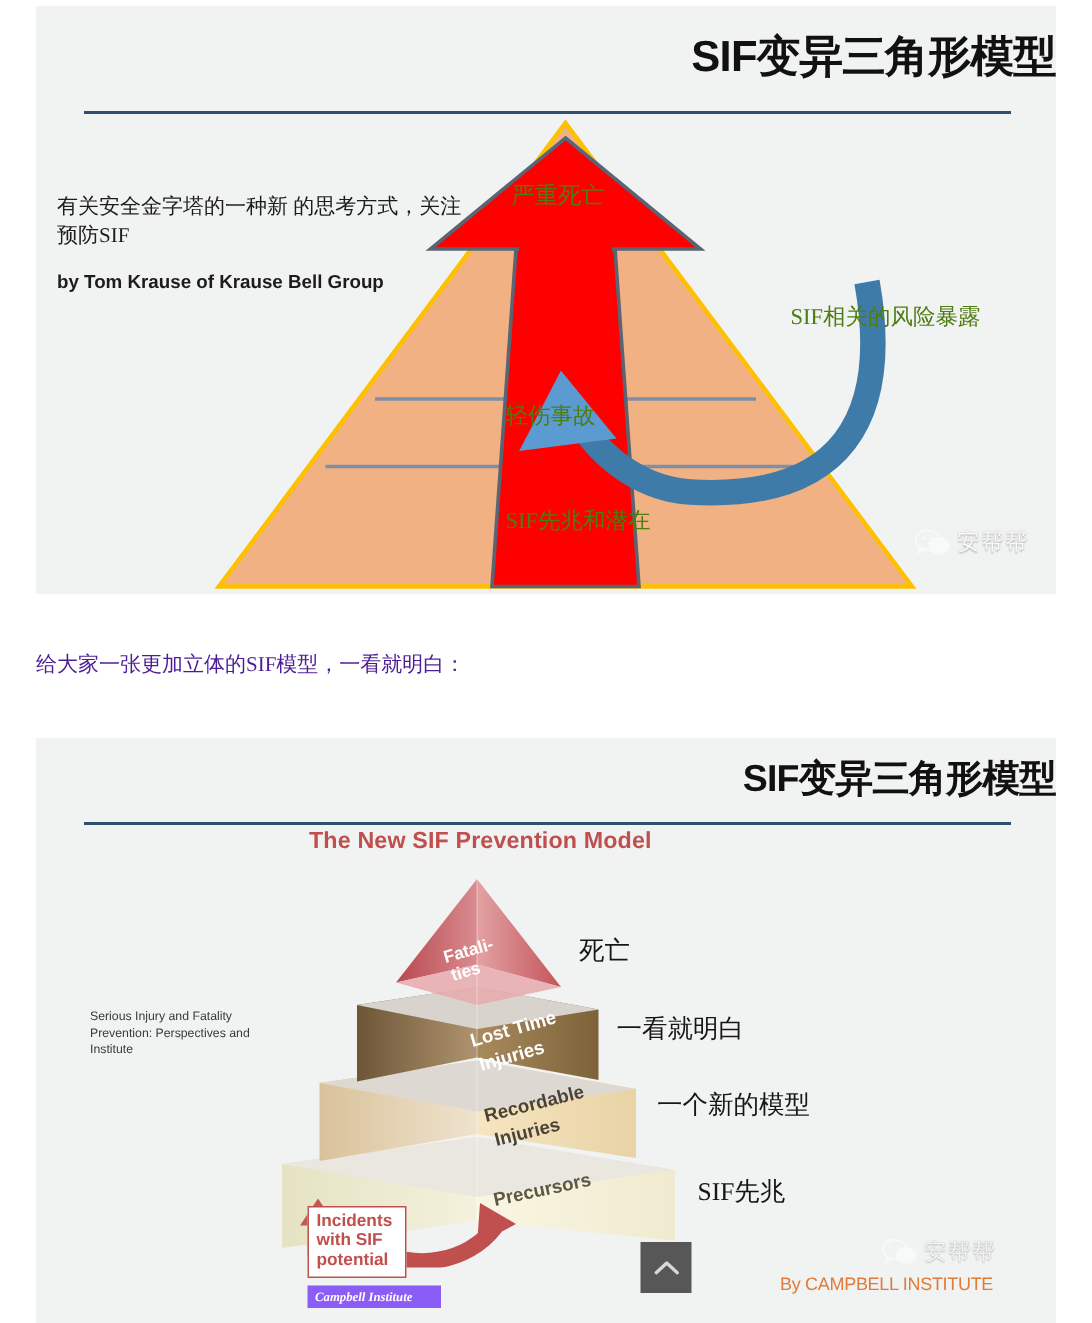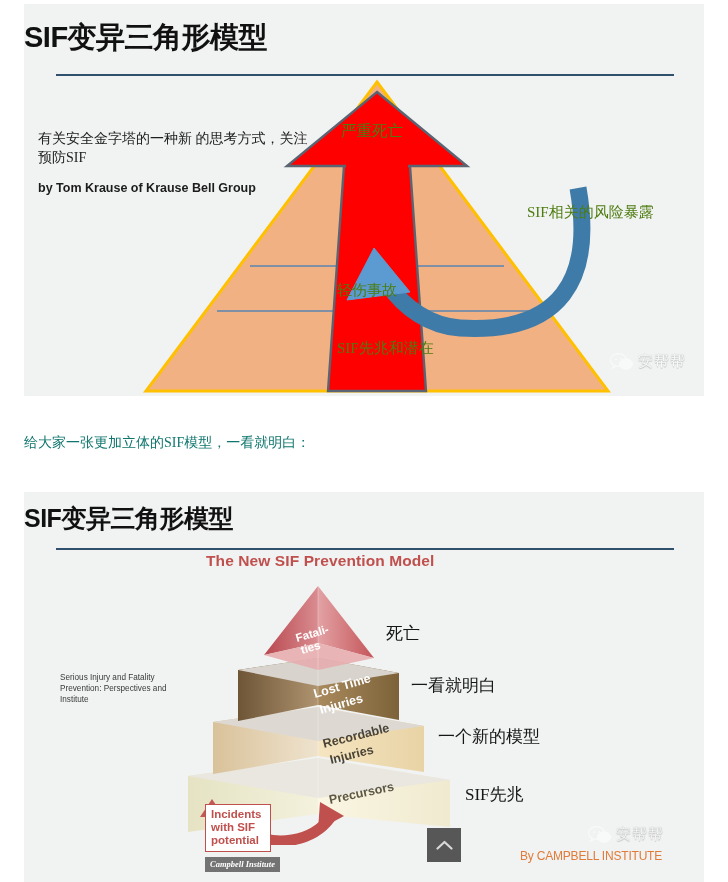--- a/index.html
+++ b/index.html
@@ -16,21 +16,21 @@
   .slide {
     position: absolute;
     background: #f1f2f2;
     overflow: hidden;
   }
   #slide-one  { left: 24px; top: 4px;   width: 680px; height: 392px; }
   #slide-two  { left: 24px; top: 492px; width: 680px; height: 390px; }
 
   .slide-title {
     position: absolute; left: 0; right: 0; top: 14px;
-    text-align: left;
+    text-align: right;
     font-size: 29px;
     font-weight: 800;
     letter-spacing: -0.5px;
     color: #111;
     font-family: "Liberation Sans", "DejaVu Sans", sans-serif;
   }
   #slide-two .slide-title { font-size: 25px; top: 10px; }
 
   .title-rule {
     position: absolute;
@@ -69,21 +69,21 @@
     position: absolute;
     color: #4d7c0f;
     font-family: "Liberation Serif", "DejaVu Serif", serif;
     font-size: 15px;
     line-height: 21px;
     white-space: pre-line;
     text-align: center;
   }
   #lbl-fatal { left: 317px; top: 116px; font-size: 15.5px; }
   #lbl-major { left: 303px; top: 170px; }
-  #lbl-minor { left: 313px; top: 276px; }
+  #lbl-minor { left: 313px; top: 264px; }
   #lbl-prec  { left: 313px; top: 334px; }
   #lbl-exposure {
     left: 503px; top: 198px;
     font-size: 15px;
     white-space: nowrap;
   }
 
   
   .sub-red {
     position: absolute;
@@ -126,45 +126,45 @@
     padding: 3px 4px 4px 5px;
     color: #c0504d;
     font-size: 11.5px;
     font-weight: 700;
     line-height: 13px;
     font-family: "Liberation Sans", "DejaVu Sans", sans-serif;
   }
   .campbell-tag {
     position: absolute;
     left: 205px; top: 857px;
-    background: #737373;
+    background: #8b5cf6;
     color: #ffffff;
     font-size: 8.5px;
     font-style: italic;
     font-weight: 700;
-    padding: 2px 5px 3px 5px;
+    padding: 2px 19px 3px 5px;
     font-family: "Liberation Serif", "DejaVu Serif", serif;
     white-space: nowrap;
   }
   .byline {
     position: absolute;
     left: 520px; top: 849px;
     color: #e07b39;
     font-size: 12px;
     letter-spacing: -0.2px;
     font-family: "Liberation Sans", "DejaVu Sans", sans-serif;
     white-space: nowrap;
   }
 
   
   .caption {
     position: absolute;
     left: 24px; top: 434px;
     font-size: 14px;
-    color: #0f766e;
+    color: #4c1d95;
     font-family: "Liberation Serif", "DejaVu Serif", serif;
     white-space: nowrap;
   }
 
   
   .watermark {
     position: absolute;
     display: flex;
     align-items: center;
     gap: 4px;

